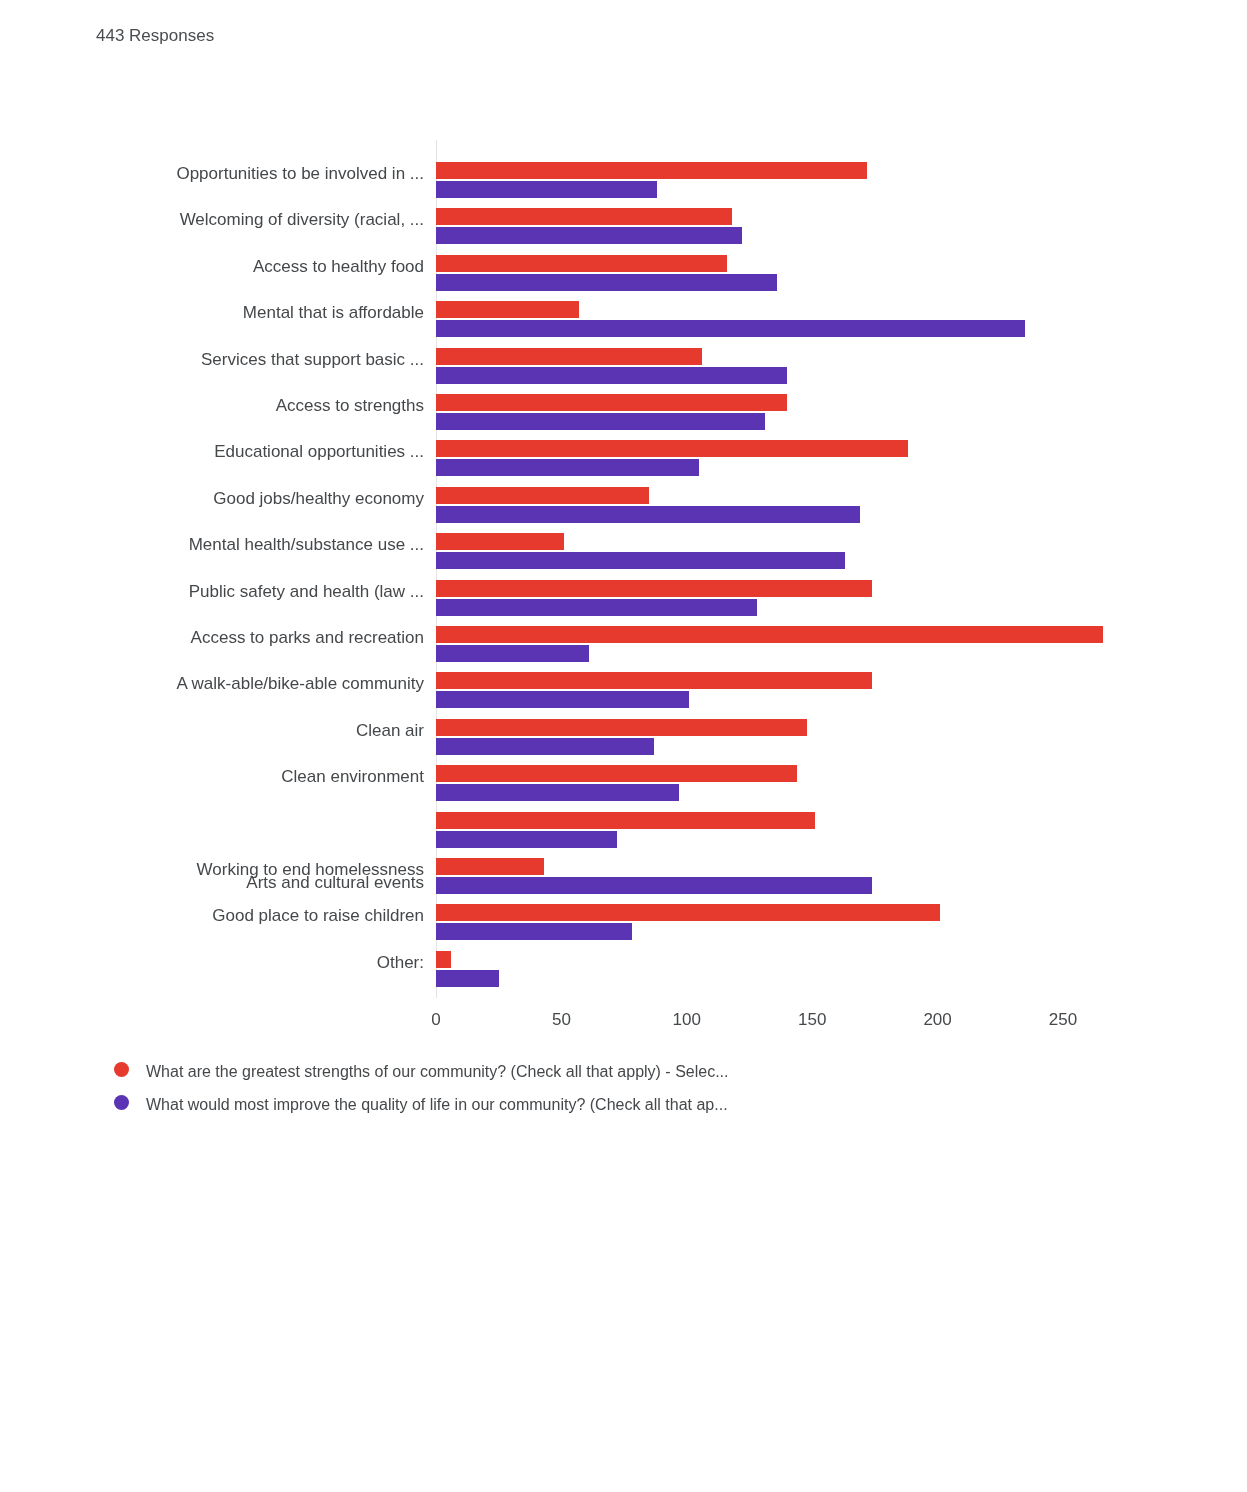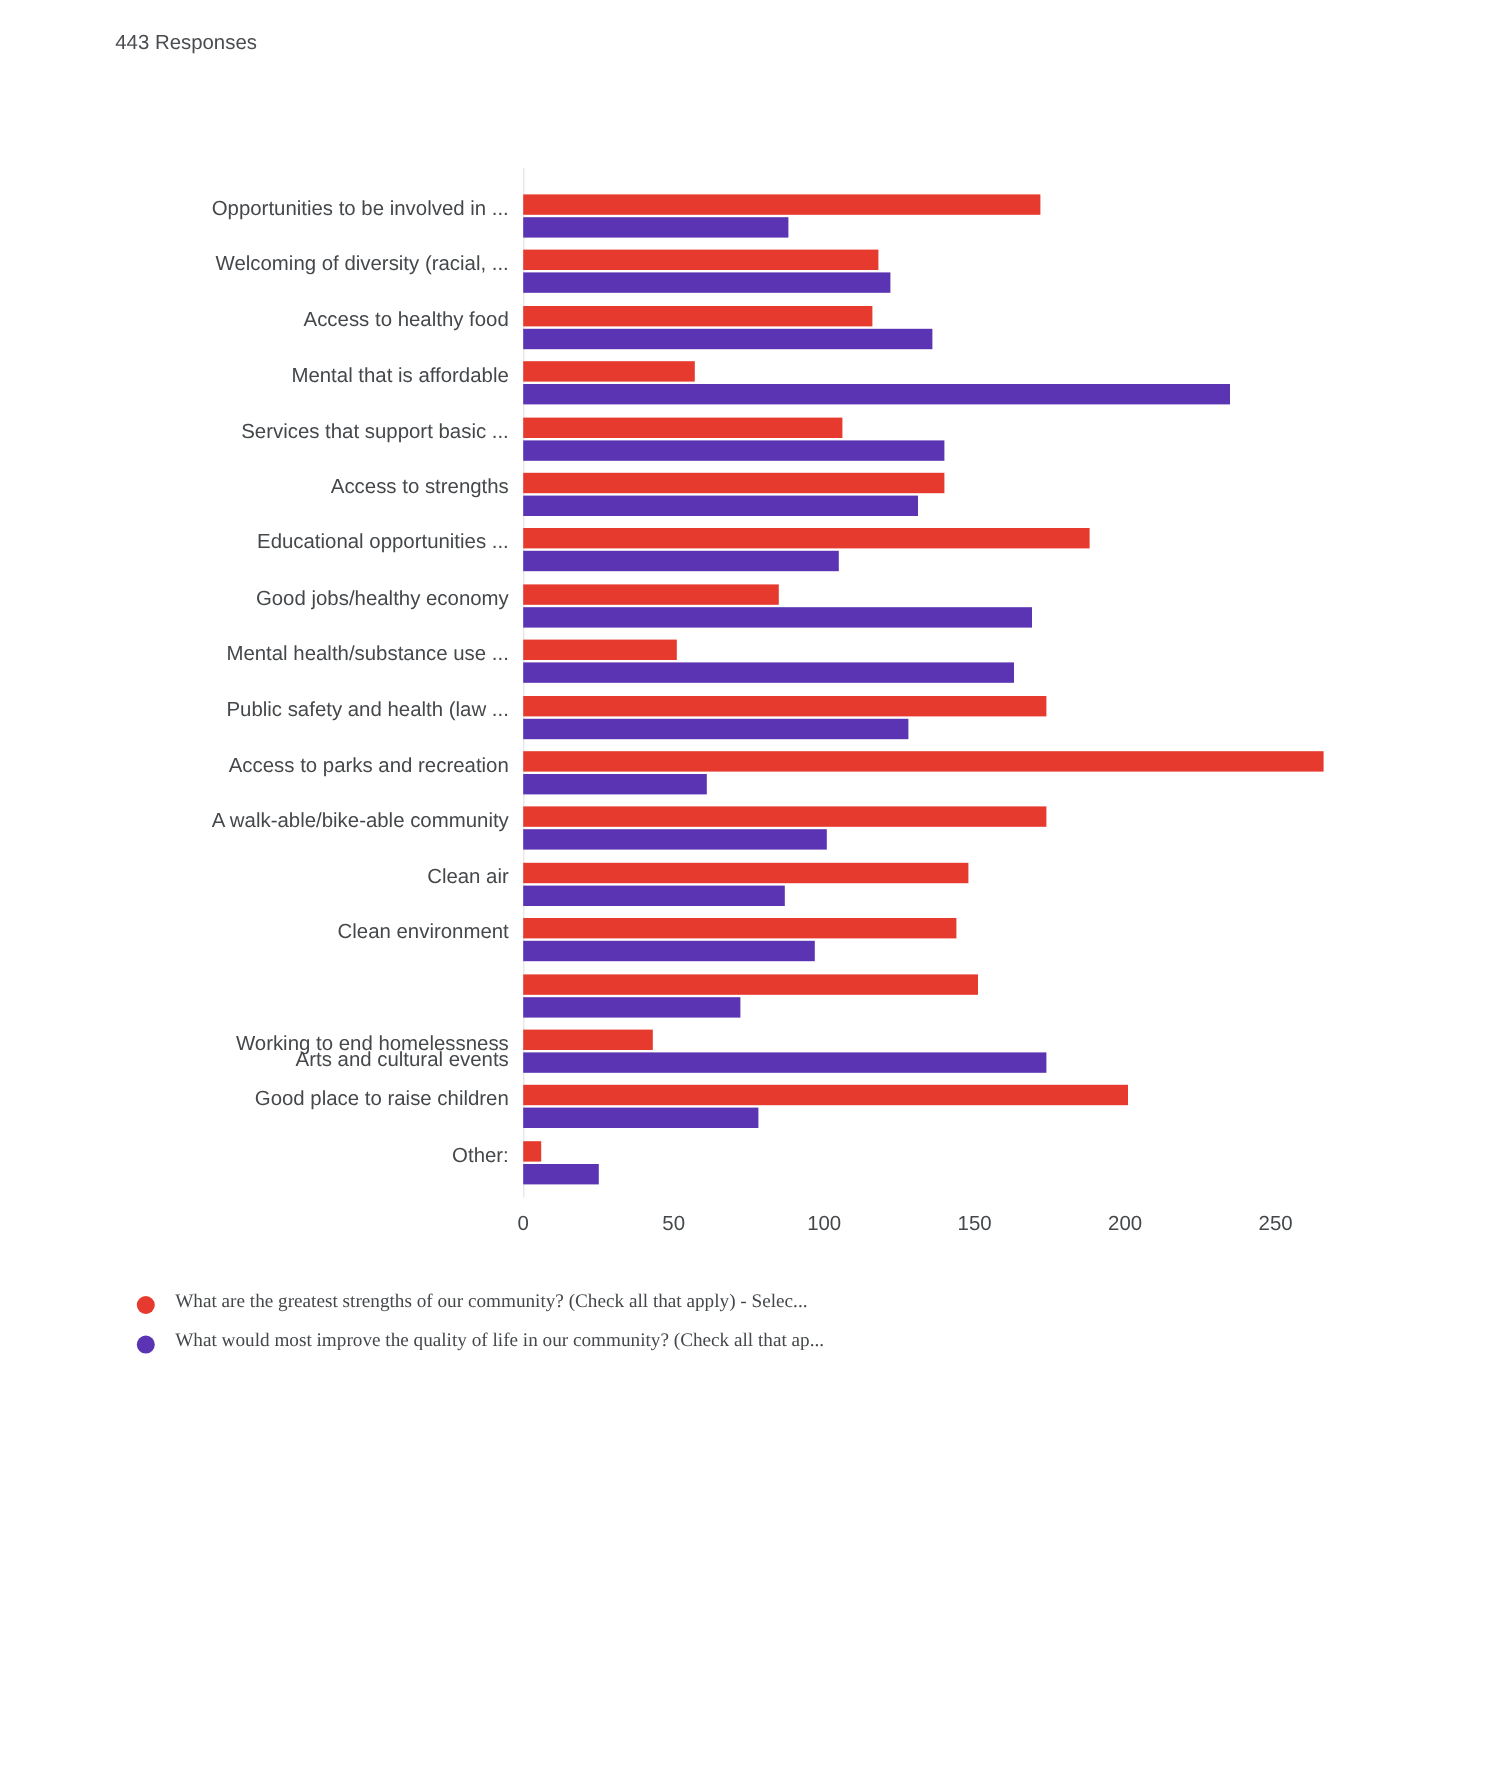--- a/index.html
+++ b/index.html
@@ -121,23 +121,22 @@
 
   
   .legend {
     position: absolute;
     left: 114px;
     top: 1062px;
     width: 900px;
   }
   .legend-row {
     display: flex;
-    align-items: flex-end;
+    align-items: flex-start;
     height: 33px;
-    font-family: Liberation Serif, serif;
   }
   .legend-dot {
     width: 15px;
     height: 15px;
     border-radius: 50%;
     flex: 0 0 auto;
     margin-right: 17px;
   }
   .legend-label {
     font-size: 16px;

